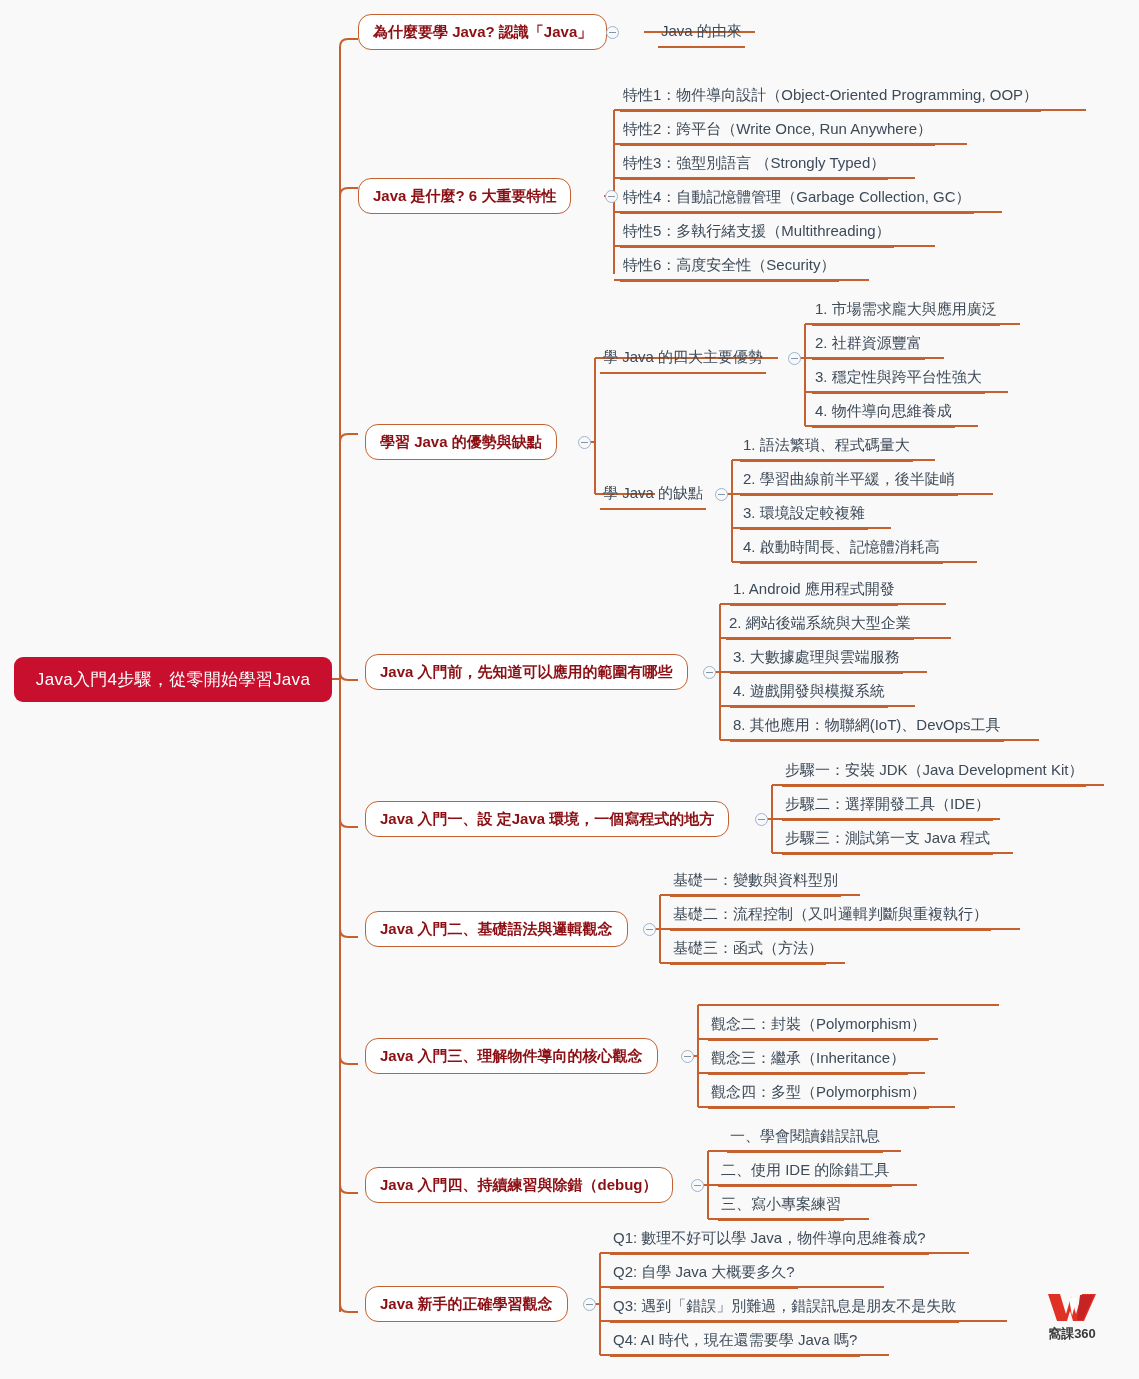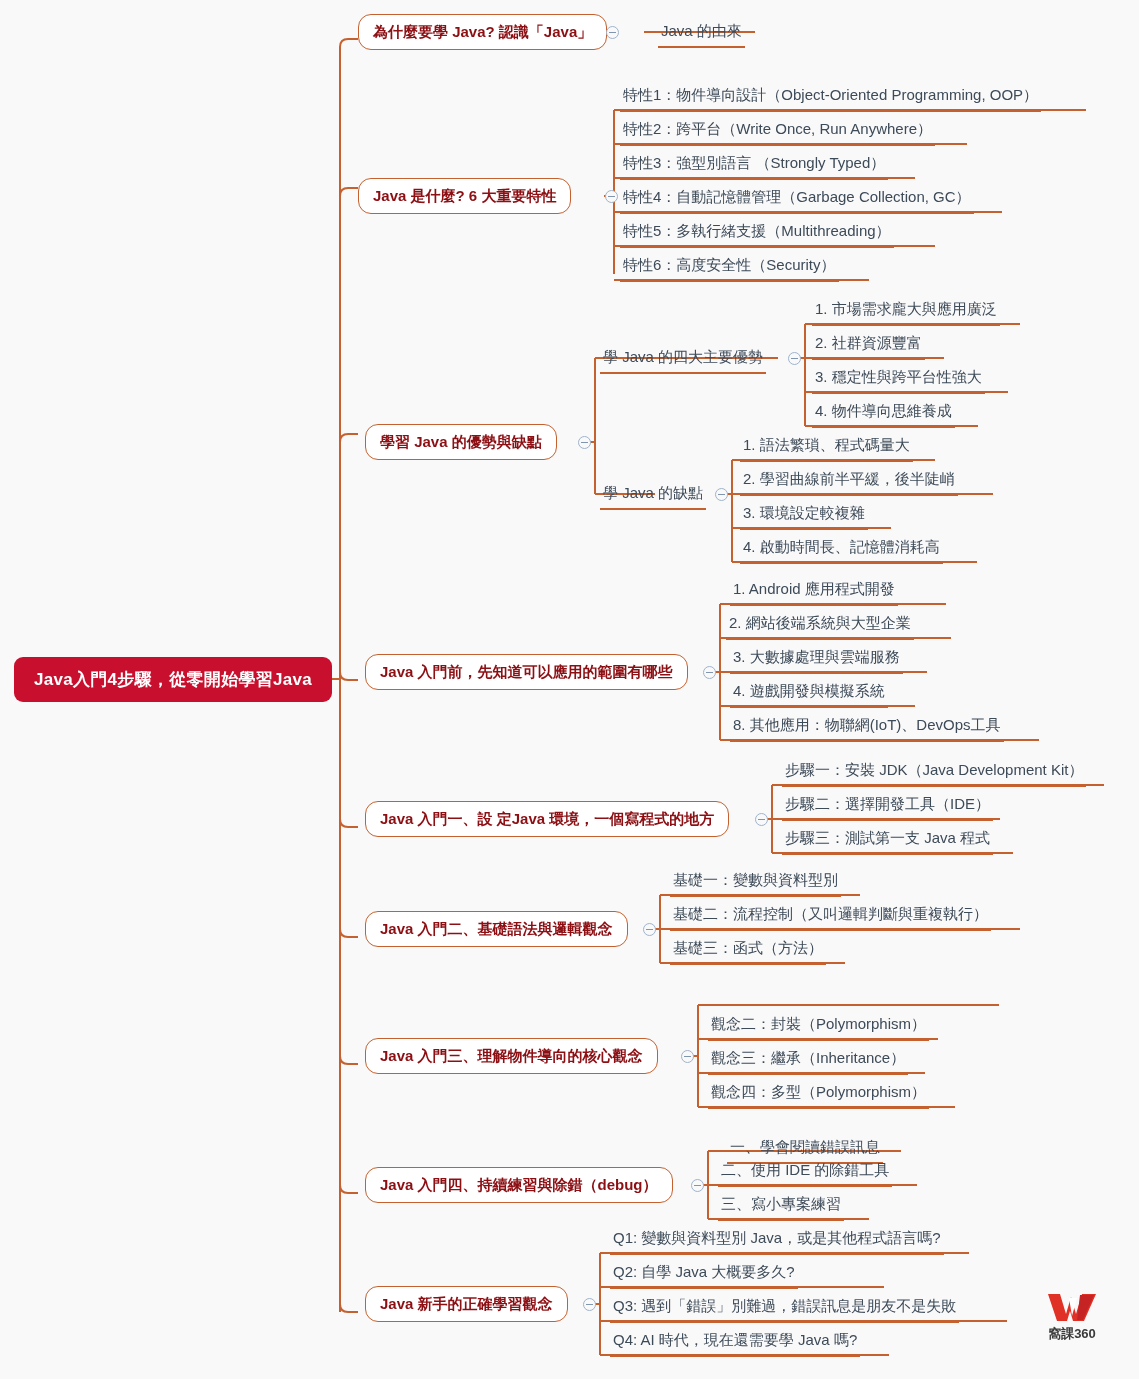--- a/index.html
+++ b/index.html
@@ -12,21 +12,21 @@
   }
   #canvas{position:absolute;inset:0;width:1139px;height:1379px;}
   svg#wires{position:absolute;left:0;top:0;width:1139px;height:1379px;pointer-events:none;}
 
   
   .root{
     position:absolute;
     background:#c8102e;
     color:#ffffff;
     border-radius:9px;
-    font-weight:bold;
+    font-weight:normal;
     font-size:17px;
     letter-spacing:.3px;
     display:flex;align-items:center;justify-content:center;
     white-space:nowrap;
     box-sizing:border-box;
     padding:0 16px;
   }
 
   
   .branch{
@@ -330,32 +330,32 @@
   <div class="leaf" style="left:708px;top:1013px;">
     <span>觀念二：封裝（Polymorphism）</span>
   </div>
   <div class="leaf" style="left:708px;top:1047px;">
     <span>觀念三：繼承（Inheritance）</span>
   </div>
   <div class="leaf" style="left:708px;top:1081px;">
     <span>觀念四：多型（Polymorphism）</span>
   </div>
 
-  <div class="leaf" style="left:727px;top:1125px;margin-top:11px;">
+  <div class="leaf" style="left:727px;top:1125px;">
     <span>一、學會閱讀錯誤訊息</span>
   </div>
   <div class="leaf" style="left:718px;top:1159px;">
     <span>二、使用 IDE 的除錯工具</span>
   </div>
   <div class="leaf" style="left:718px;top:1193px;">
     <span>三、寫小專案練習</span>
   </div>
 
   <div class="leaf" style="left:610px;top:1227px;">
-    <span>Q1: 變數與資料型別 Java，或是其他程式語言嗎?</span>
+    <span>Q1: 數理不好可以學 Java，物件導向思維養成?</span>
   </div>
   <div class="leaf" style="left:610px;top:1261px;">
     <span>Q2: 自學 Java 大概要多久?</span>
   </div>
   <div class="leaf" style="left:610px;top:1295px;">
     <span>Q3: 遇到「錯誤」別難過，錯誤訊息是朋友不是失敗</span>
   </div>
   <div class="leaf" style="left:610px;top:1329px;">
     <span>Q4: AI 時代，現在還需要學 Java 嗎?</span>
   </div>

